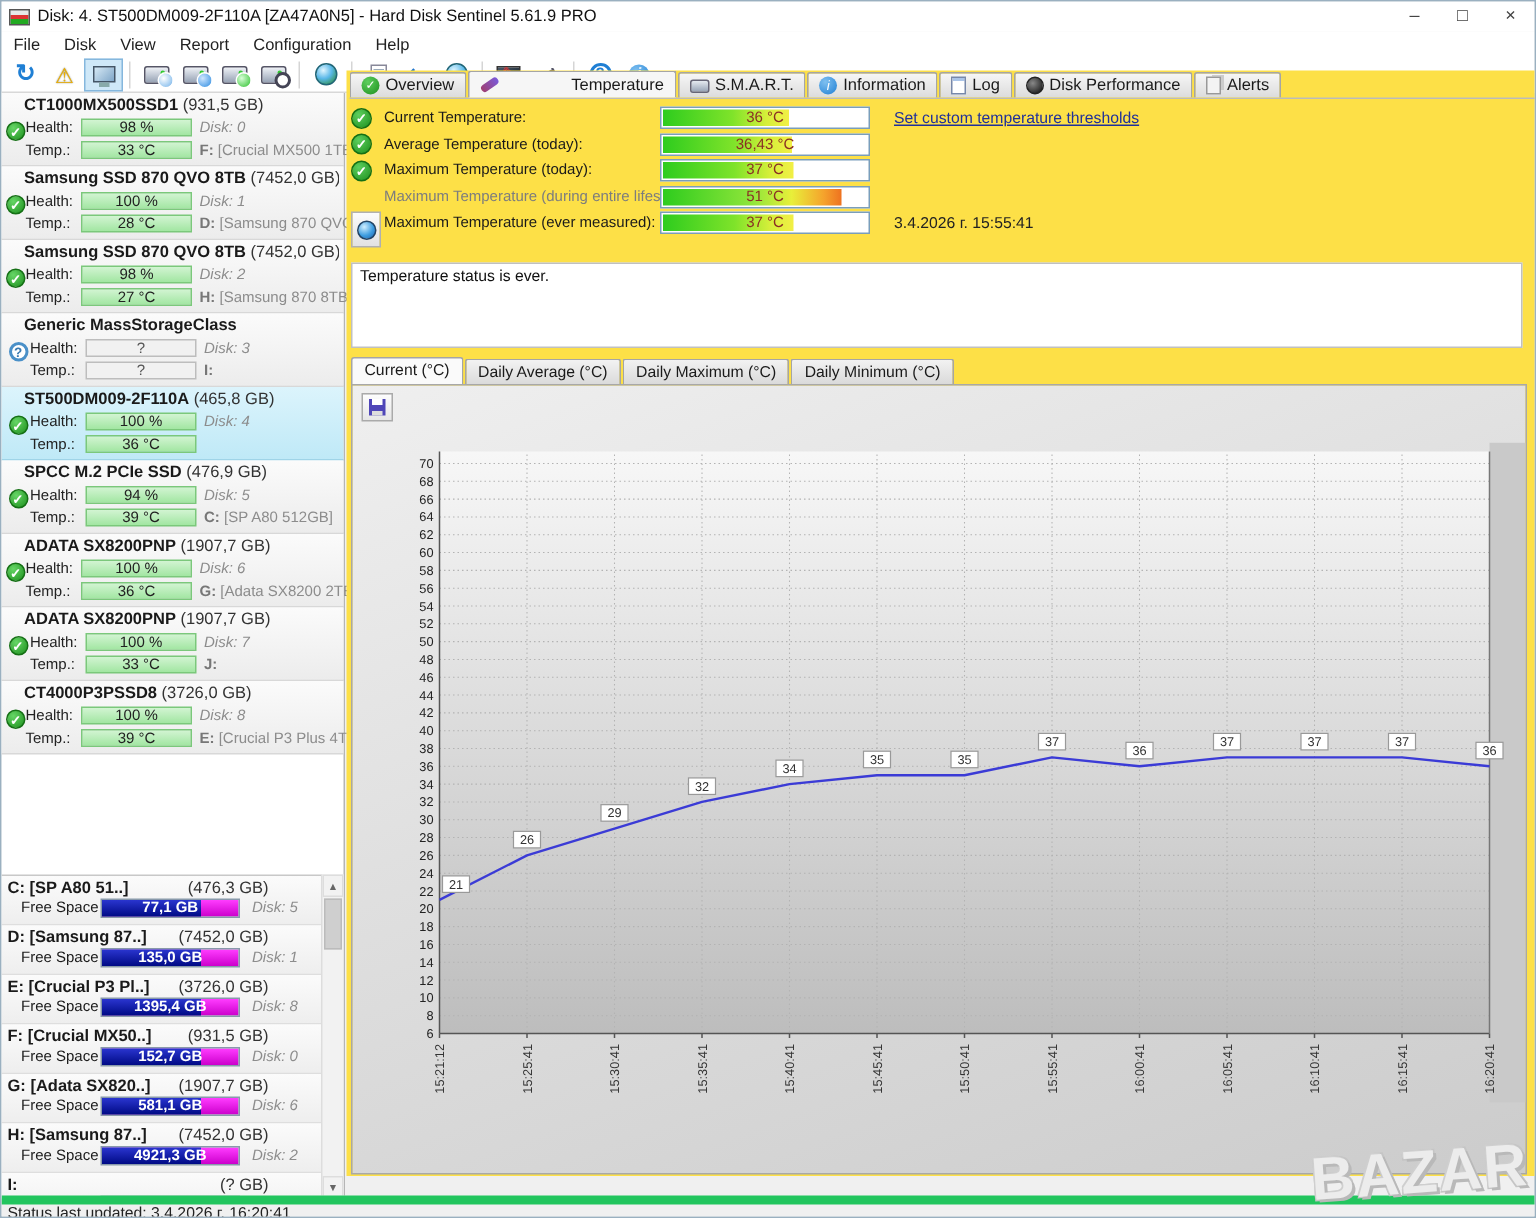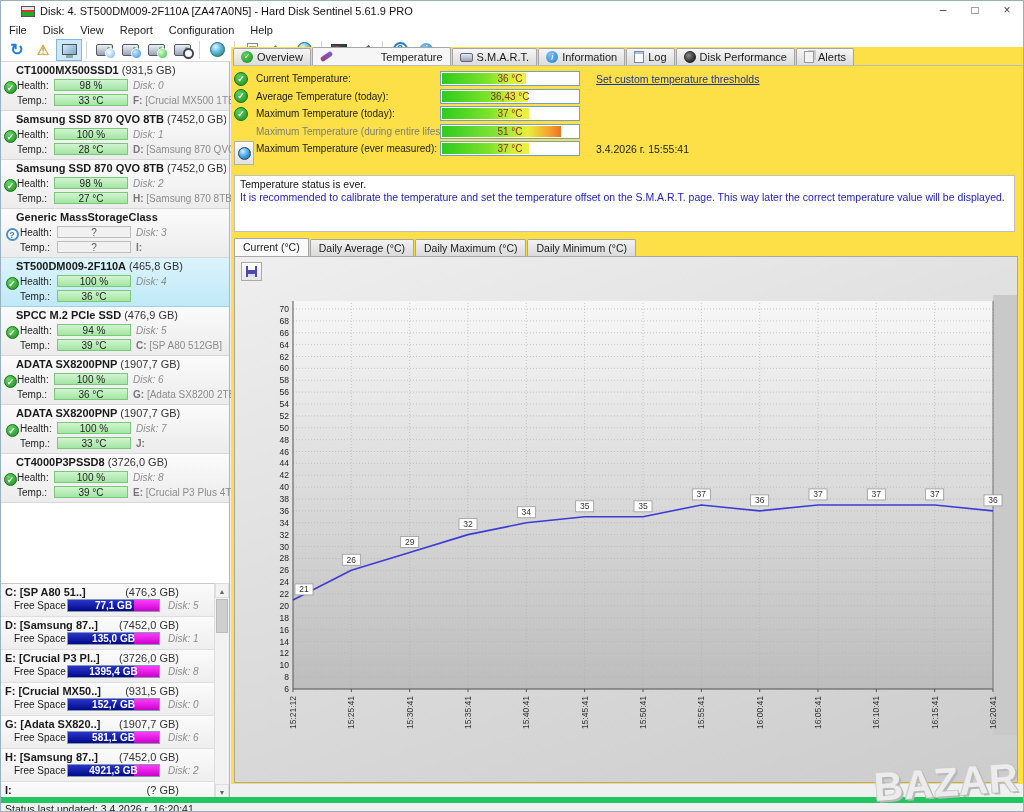--- a/index.html
+++ b/index.html
@@ -3,21 +3,21 @@
 <meta charset="utf-8">
 <style>
   * { margin:0; padding:0; box-sizing:border-box; }
   html,body { background:#888; }
   .window {
     position:relative; width:1024px; height:812px; background:#f0f0f0;
     font-family:"Liberation Sans",sans-serif; font-size:11px; color:#1a1a1a;
     overflow:hidden; border:1px solid #9ab0c0;
   }
   
-  .titlebar { height:20px; background:#fff; display:flex; align-items:center; padding-left:20px; }
+  .titlebar { height:20px; background:#fff; display:flex; align-items:center; padding-left:5px; }
   .appicon { width:14px; height:11px; border:1px solid #555; margin-right:5px;
     background:linear-gradient(180deg,#e8e8e8 0 30%,#d33 30% 60%,#2a2 60% 100%); }
   .title { flex:1; font-size:11px; color:#111; white-space:nowrap; }
   .winbtns { display:flex; }
   .winbtn { width:32px; height:20px; text-align:center; line-height:19px; color:#444; font-size:12px; }
   .menubar { height:17px; background:#fff; display:flex; align-items:center; }
   .menu-item { padding:0 8px; color:#222; }
   .toolbar { height:24px; background:#fff; display:flex; align-items:center; padding-left:3px; border-bottom:1px solid #d8d8d8; }
   .tb-sep { width:1px; height:18px; background:#d5d5d5; margin:0 4px; }
   .tbicon { width:26px; height:22px; display:flex; align-items:center; justify-content:center; position:relative; border:1px solid transparent; }
@@ -603,21 +603,20 @@
           </span>
           <span class="textra">3.4.2026 г. 15:55:41</span>
         </div>
       </div>
     <div class="globe-btn">
       <span class="globe-orb"></span>
     </div>
 
     <div class="status-box">
       <div class="status-title">Temperature status is ever.</div>
-      <div class="status-note">It is recommended to calibrate the temperature and set the temperature offset on the S.M.A.R.T. page. This way later the correct temperature value will be displayed.</div>
     </div>
 
     <div class="chart-tabs">
         <div class="ctab sel">Current (°C)</div>
         <div class="ctab">Daily Average (°C)</div>
         <div class="ctab">Daily Maximum (°C)</div>
         <div class="ctab">Daily Minimum (°C)</div>
       </div>
 
     <div class="chart-panel">

